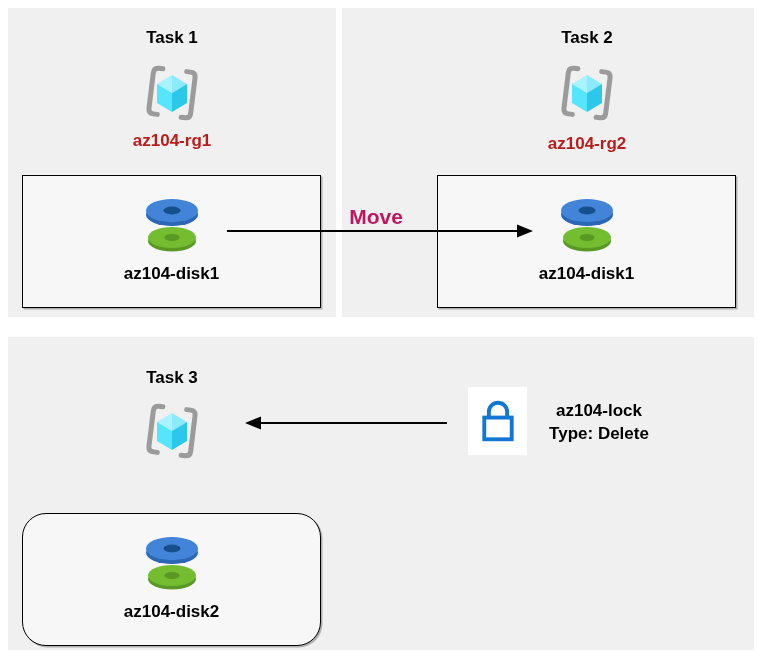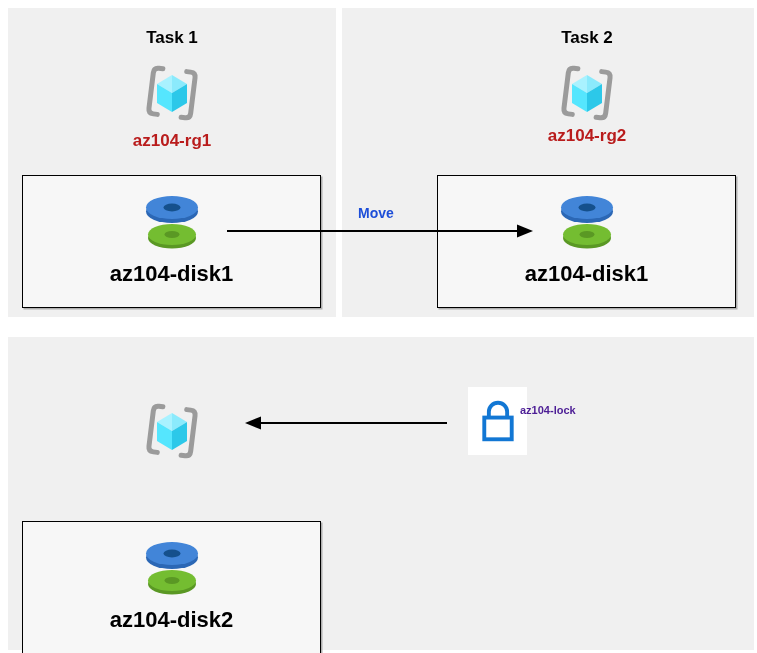--- a/index.html
+++ b/index.html
@@ -5,28 +5,28 @@
   html,body{margin:0;padding:0;background:#ffffff;font-family:"Liberation Sans",sans-serif;}
   .canvas{position:relative;width:757px;height:653px;background:#ffffff;overflow:hidden;}
   .panel{position:absolute;background:var(--panel_bg,#f0f0f0);}
   .inner{position:absolute;top:0;height:100%;margin-top:12px;}
   .task-title{position:absolute;left:0;width:100%;text-align:center;font-size:17px;font-weight:bold;color:#000;}
   .rg-icon{position:absolute;left:50%;transform:translateX(-50%);}
   .rg-label{position:absolute;left:0;width:100%;text-align:center;font-size:17px;font-weight:bold;color:#b91c1c;}
   .disk-box{position:absolute;left:0;width:297px;height:131px;background:var(--box_bg,#f7f7f7);
             border:1.5px solid #000;box-shadow:1.5px 1.5px 0 rgba(110,110,110,.5);
             display:flex;flex-direction:column;align-items:center;justify-content:center;}
-  .disk-label{margin-top:7px;font-size:22px;font-weight:bold;color:#000;}
+  .disk-label{margin-top:7px;font-size:17px;font-weight:bold;color:#000;}
   .arrow-layer{position:absolute;left:0;top:0;pointer-events:none;}
   .move-label{position:absolute;left:334px;top:205px;width:84px;text-align:center;
-              font-size:14px;font-weight:bold;color:#1d4ed8;}
+              font-size:21px;font-weight:bold;color:#be185d;}
   .lock-tile{position:absolute;left:468px;top:387px;width:59px;height:68px;background:#fff;
              display:flex;align-items:center;justify-content:center;}
-  .lock-text{position:absolute;left:520px;top:399px;width:158px;
-             font-size:11px;font-weight:bold;color:#4c1d95;line-height:23px;}
+  .lock-text{position:absolute;left:520px;top:399px;width:158px;text-align:center;
+             font-size:17px;font-weight:bold;color:#000000;line-height:23px;}
 </style>
 </head>
 <body>
 
 <div class="canvas">
 
   <div class="panel" style="left:8px;top:8px;width:328px;height:309px;">
     <div class="inner" style="left:14px;width:300px;">
       <div class="task-title" style="top:8px;">Task 1</div>
 
@@ -71,56 +71,57 @@
             <path d="M17 6 H13 Q8 6 8 11 V47 Q8 52 13 52 H17"></path>
             <path d="M41 6 H45 Q50 6 50 11 V47 Q50 52 45 52 H41"></path>
           </g>
           <polygon points="29,11 14,20 29,29" style="fill:var(--rg_cube_light)"></polygon>
           <polygon points="29,11 44,20 29,29" style="fill:var(--rg_cube_mid2)"></polygon>
           <polygon points="14,20 29,29 29,48 14,39" style="fill:var(--rg_cube_mid)"></polygon>
           <polygon points="44,20 29,29 29,48 44,39" style="fill:var(--rg_cube_dark)"></polygon>
         </svg>
       </div>
 
-      <div class="rg-label" style="top:106px;text-align:center;">az104-rg2</div>
+      <div class="rg-label" style="top:114px;text-align:center;">az104-rg2</div>
 
       <div class="disk-box" style="top:155px;">
         <span>
           <svg width="58" height="54" viewBox="0 0 58 54">
             <ellipse cx="29" cy="42" rx="24" ry="10.5" style="fill:var(--disk_green_side)"></ellipse>
             <ellipse cx="29" cy="38.5" rx="24" ry="10.5" style="fill:var(--disk_green_top)"></ellipse>
             <ellipse cx="29" cy="38.5" rx="7.5" ry="3.4" style="fill:var(--disk_green_side)"></ellipse>
             <ellipse cx="29" cy="15.5" rx="26" ry="11.5" style="fill:var(--disk_blue_side)"></ellipse>
             <ellipse cx="29" cy="11.5" rx="26" ry="11.5" style="fill:var(--disk_blue_top)"></ellipse>
             <ellipse cx="29" cy="11.5" rx="8.5" ry="3.9" style="fill:var(--disk_blue_hole)"></ellipse>
           </svg>
         </span>
         <div class="disk-label">az104-disk1</div>
       </div>
     </div>
   </div>
 
   <div class="panel" style="left:8px;top:337px;width:746px;height:313px;">
     <div class="inner" style="left:14px;width:300px;">
+      <div class="task-title" style="top:19px;">Task 3</div>
 
       <div class="rg-icon" style="top:53px;">
         <svg width="58" height="58" viewBox="0 0 58 58">
           <g transform="rotate(7 29 29)" fill="none" stroke-width="5" stroke-linecap="round" style="stroke:var(--rg_bracket)">
             <path d="M17 6 H13 Q8 6 8 11 V47 Q8 52 13 52 H17"></path>
             <path d="M41 6 H45 Q50 6 50 11 V47 Q50 52 45 52 H41"></path>
           </g>
           <polygon points="29,11 14,20 29,29" style="fill:var(--rg_cube_light)"></polygon>
           <polygon points="29,11 44,20 29,29" style="fill:var(--rg_cube_mid2)"></polygon>
           <polygon points="14,20 29,29 29,48 14,39" style="fill:var(--rg_cube_mid)"></polygon>
           <polygon points="44,20 29,29 29,48 44,39" style="fill:var(--rg_cube_dark)"></polygon>
         </svg>
       </div>
 
 
-      <div class="disk-box" style="top:172px;">
+      <div class="disk-box" style="top:164px;border-radius:24px;">
         <span>
           <svg width="58" height="54" viewBox="0 0 58 54">
             <ellipse cx="29" cy="42" rx="24" ry="10.5" style="fill:var(--disk_green_side)"></ellipse>
             <ellipse cx="29" cy="38.5" rx="24" ry="10.5" style="fill:var(--disk_green_top)"></ellipse>
             <ellipse cx="29" cy="38.5" rx="7.5" ry="3.4" style="fill:var(--disk_green_side)"></ellipse>
             <ellipse cx="29" cy="15.5" rx="26" ry="11.5" style="fill:var(--disk_blue_side)"></ellipse>
             <ellipse cx="29" cy="11.5" rx="26" ry="11.5" style="fill:var(--disk_blue_top)"></ellipse>
             <ellipse cx="29" cy="11.5" rx="8.5" ry="3.9" style="fill:var(--disk_blue_hole)"></ellipse>
           </svg>
         </span>
@@ -130,20 +131,21 @@
   </div>
 
   <div class="lock-tile">
     <svg width="40" height="48" viewBox="0 0 34 42">
       <path d="M9 18 v-5 a8 8 0 0 1 16 0 v5" fill="none" stroke-width="3.4" style="stroke:var(--lock_blue)"></path>
       <rect x="5" y="18" width="24" height="19" fill="#ffffff" stroke-width="3.4" style="stroke:var(--lock_blue)"></rect>
     </svg>
   </div>
   <div class="lock-text">
     <div>az104-lock</div>
+    <div>Type: Delete</div>
   </div>
 
   <svg class="arrow-layer" width="757" height="653" viewBox="0 0 757 653">
     <g>
       <line x1="227" y1="231" x2="520" y2="231" stroke-width="1.8" style="stroke:var(--arrow)"></line>
       <polygon points="533,231 517,224.5 517,237.5" style="fill:var(--arrow)"></polygon>
     </g>
     <g>
       <line x1="447" y1="423" x2="259" y2="423" stroke-width="1.8" style="stroke:var(--arrow)"></line>
       <polygon points="245,423 261,416.5 261,429.5" style="fill:var(--arrow)"></polygon>

